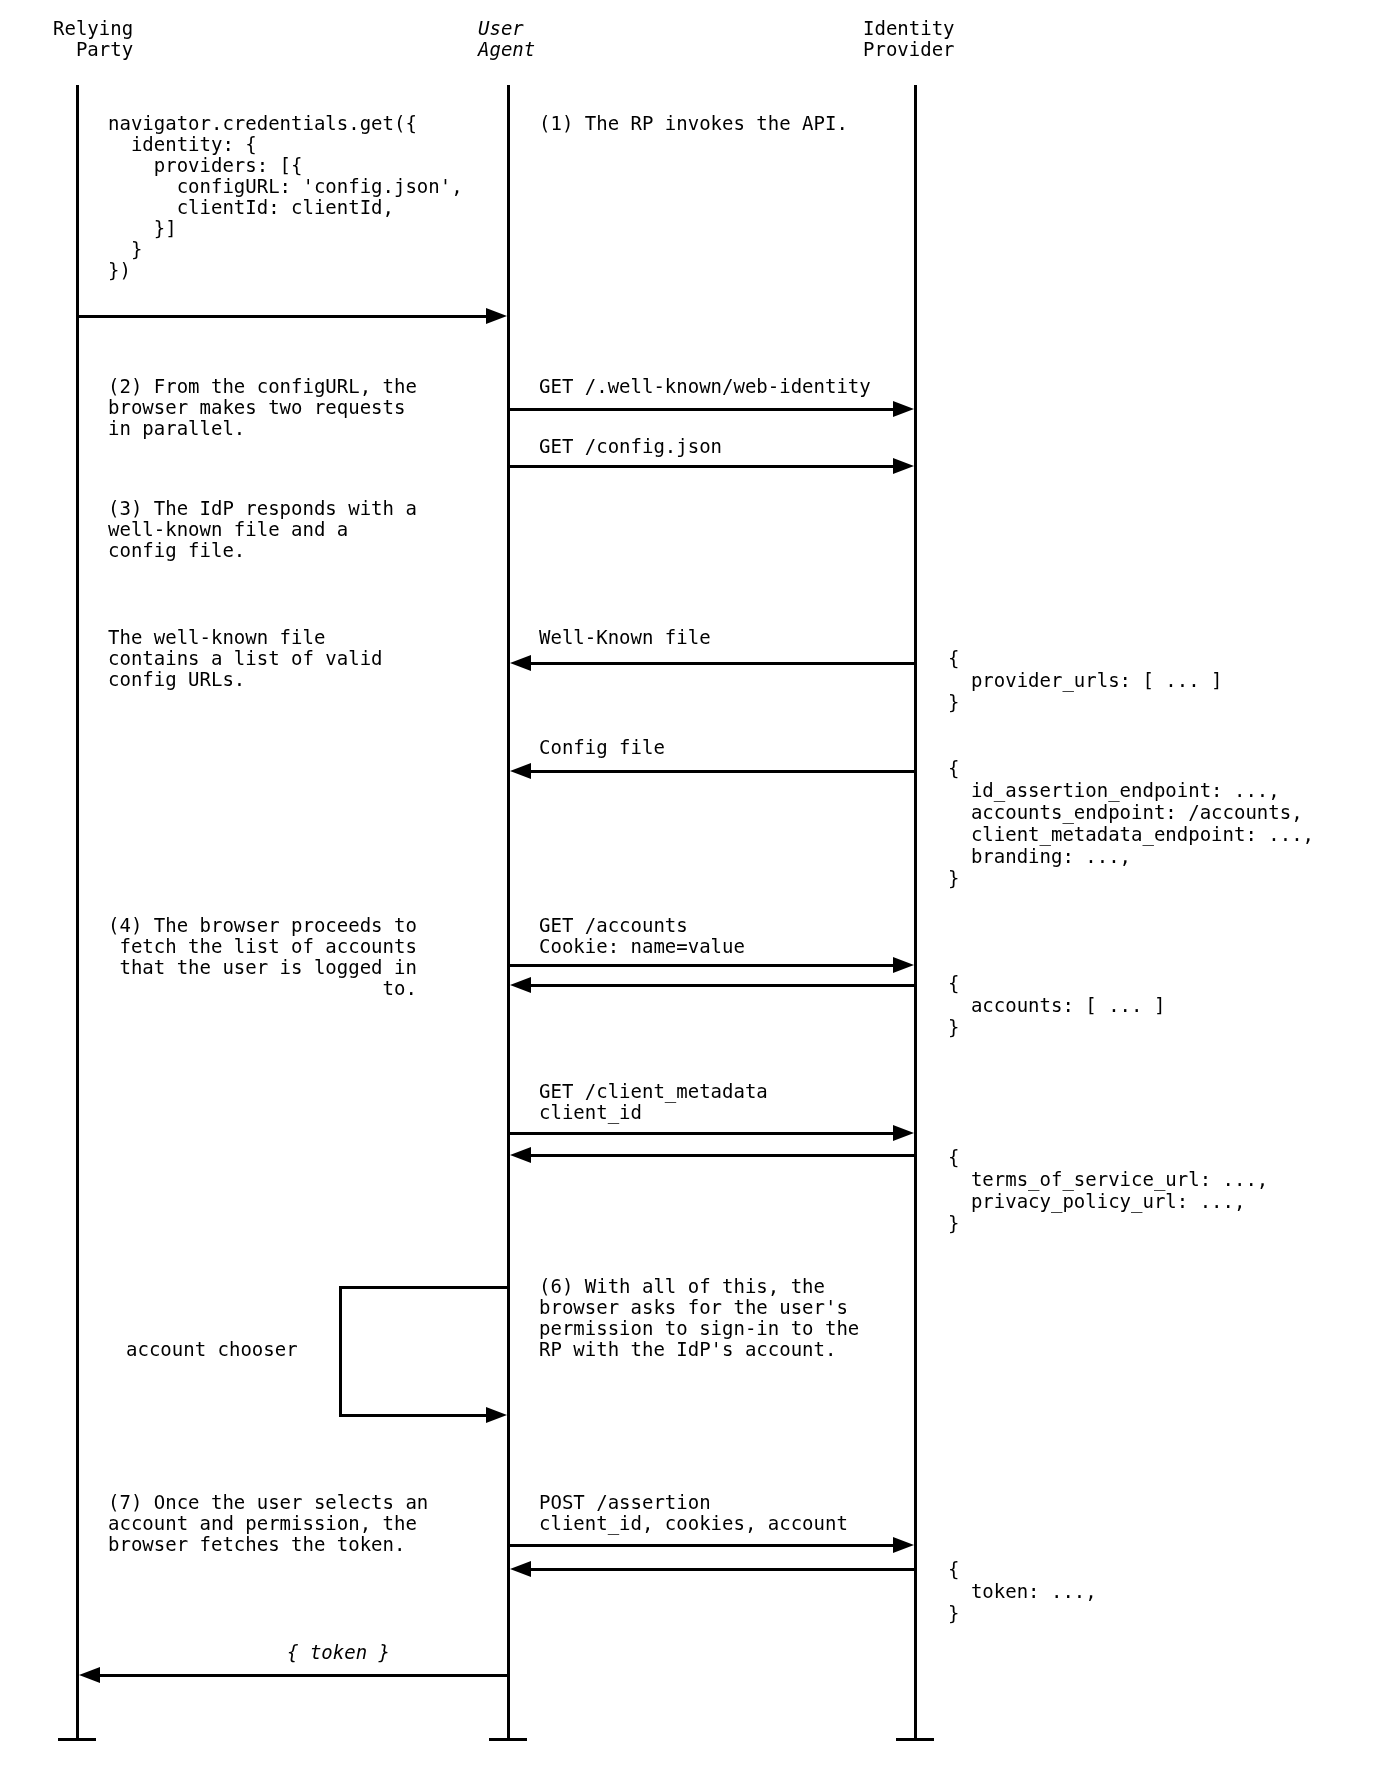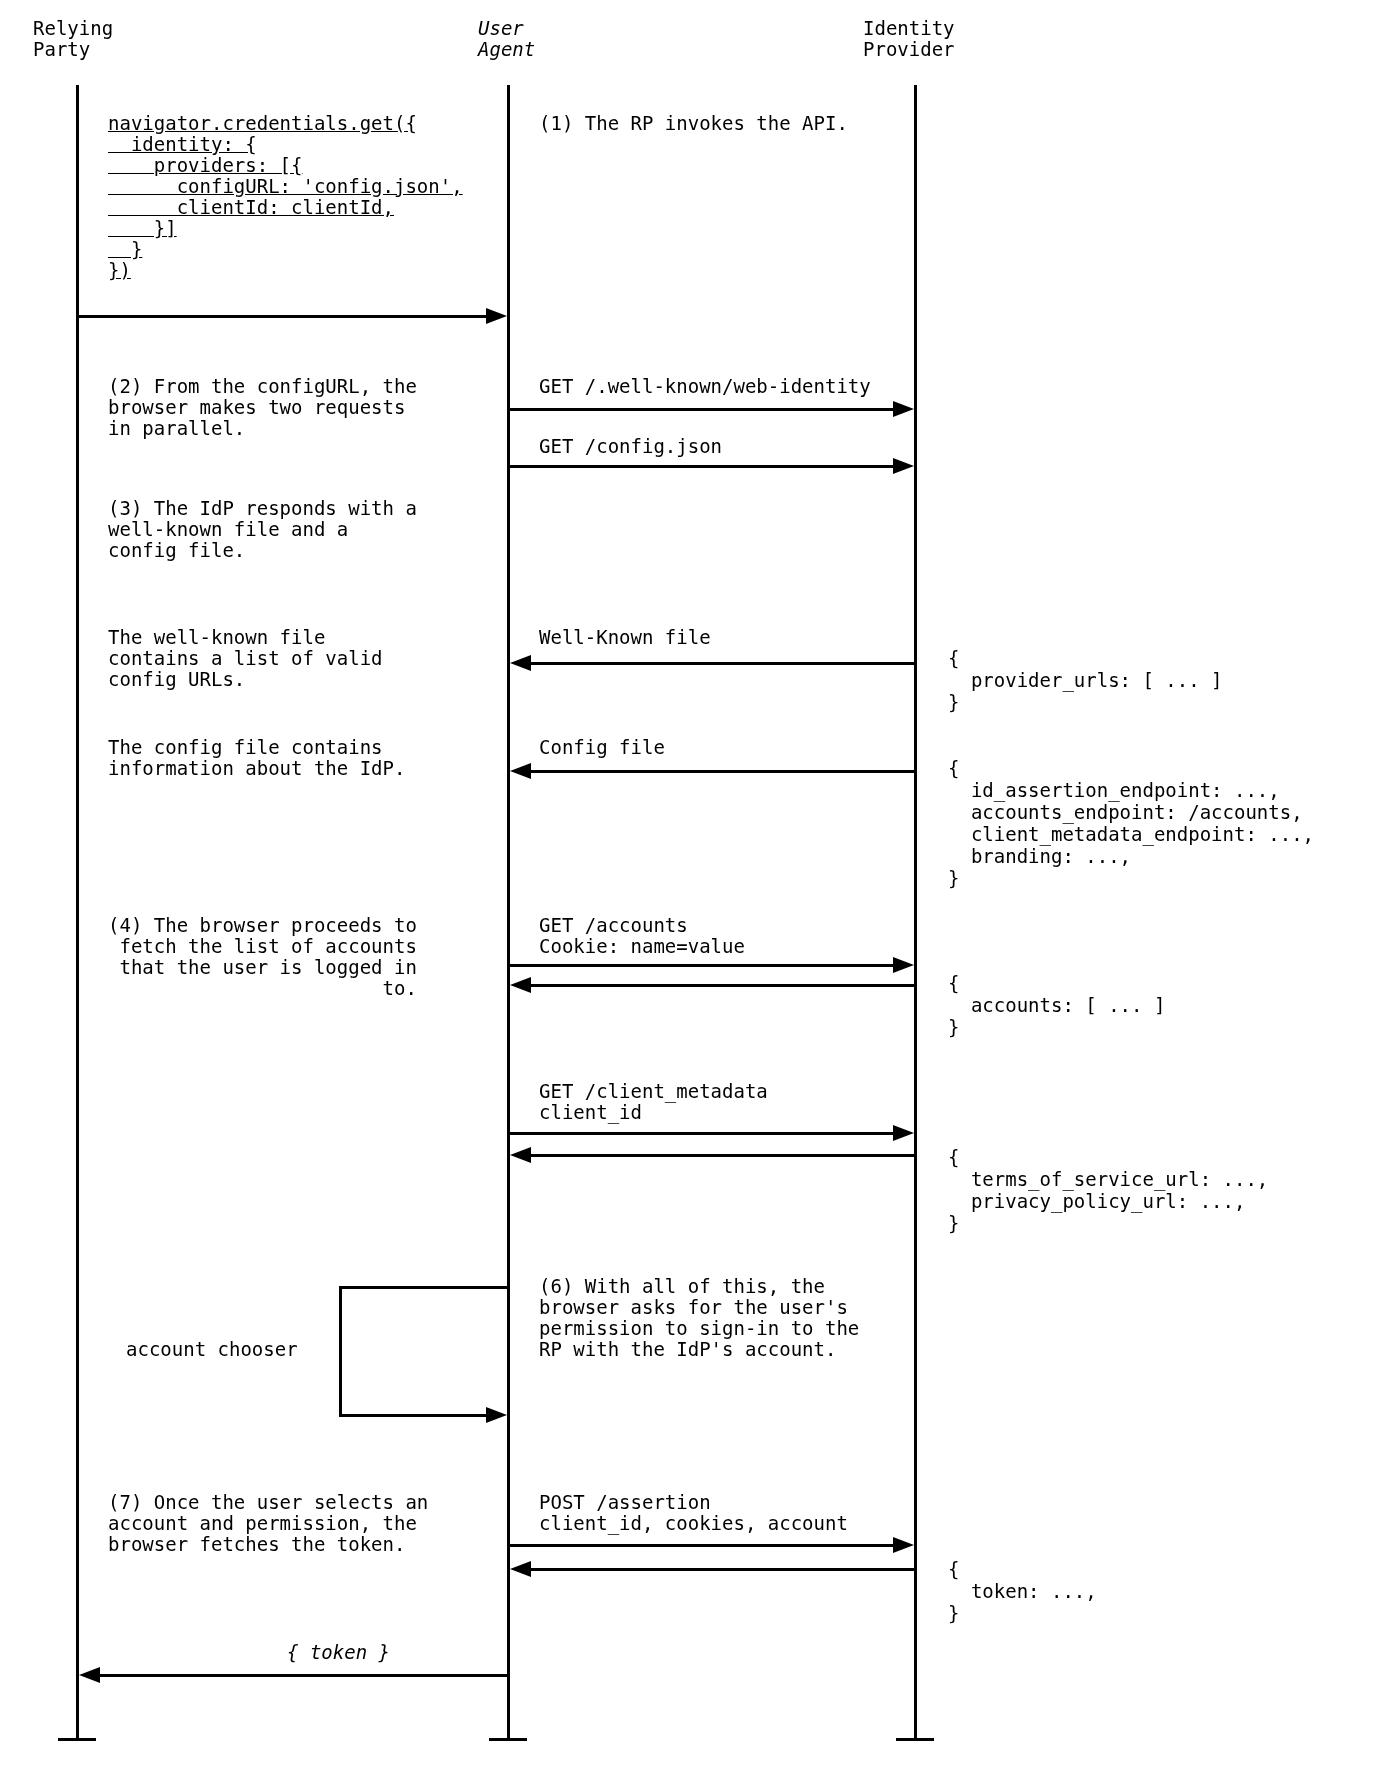--- a/index.html
+++ b/index.html
@@ -19,36 +19,36 @@
   .vline{position:absolute;width:3px;background:#000;}
   .head{position:absolute;width:0;height:0;border-top:8px solid transparent;border-bottom:8px solid transparent;}
   .head.r{border-left:21px solid #000;}
   .head.l{border-right:21px solid #000;}
 </style>
 </head>
 <body>
 
 <div id="stage">
 
-  <div class="t" style="left:33px;top:18px;">Relying
+  <div class="t" style="left:53px;top:18px;text-align:right;">Relying
 Party</div>
   <div class="t" style="left:478px;top:18px;font-style:italic;">User
 Agent</div>
   <div class="t" style="left:863px;top:18px;">Identity
 Provider</div>
 
   <div class="lifeline" style="left:76px;top:85px;height:1655px;"></div>
   <div class="lifeline" style="left:507px;top:85px;height:1655px;"></div>
   <div class="lifeline" style="left:914px;top:85px;height:1655px;"></div>
 
   <div class="tick" style="left:58px;top:1738px;"></div>
   <div class="tick" style="left:489px;top:1738px;"></div>
   <div class="tick" style="left:896px;top:1738px;"></div>
 
-  <div class="t" style="left:108px;top:113px;text-decoration:underline;">navigator.credentials.get({
+  <div class="t" style="left:108px;top:113px;">navigator.credentials.get({
   identity: {
     providers: [{
       configURL: 'config.json',
       clientId: clientId,
     }]
   }
 })</div>
   <div class="t" style="left:539px;top:113px;">(1) The RP invokes the API.</div>
   <div class="aline" style="left:79px;top:315px;width:408px;"></div>
   <div class="head r" style="left:486px;top:308px;"></div>
@@ -70,22 +70,20 @@
   <div class="t" style="left:108px;top:627px;">The well-known file
 contains a list of valid
 config URLs.</div>
   <div class="t" style="left:539px;top:627px;">Well-Known file</div>
   <div class="aline" style="left:530px;top:662px;width:384px;"></div>
   <div class="head l" style="left:510px;top:655px;"></div>
   <div class="t json" style="left:948px;top:647px;">{
   provider_urls: [ ... ]
 }</div>
 
-  <div class="t" style="left:108px;top:737px;">The config file contains
-information about the IdP.</div>
   <div class="t" style="left:539px;top:737px;">Config file</div>
   <div class="aline" style="left:530px;top:770px;width:384px;"></div>
   <div class="head l" style="left:510px;top:763px;"></div>
   <div class="t json" style="left:948px;top:757px;">{
   id_assertion_endpoint: ...,
   accounts_endpoint: /accounts,
   client_metadata_endpoint: ...,
   branding: ...,
 }</div>
 

